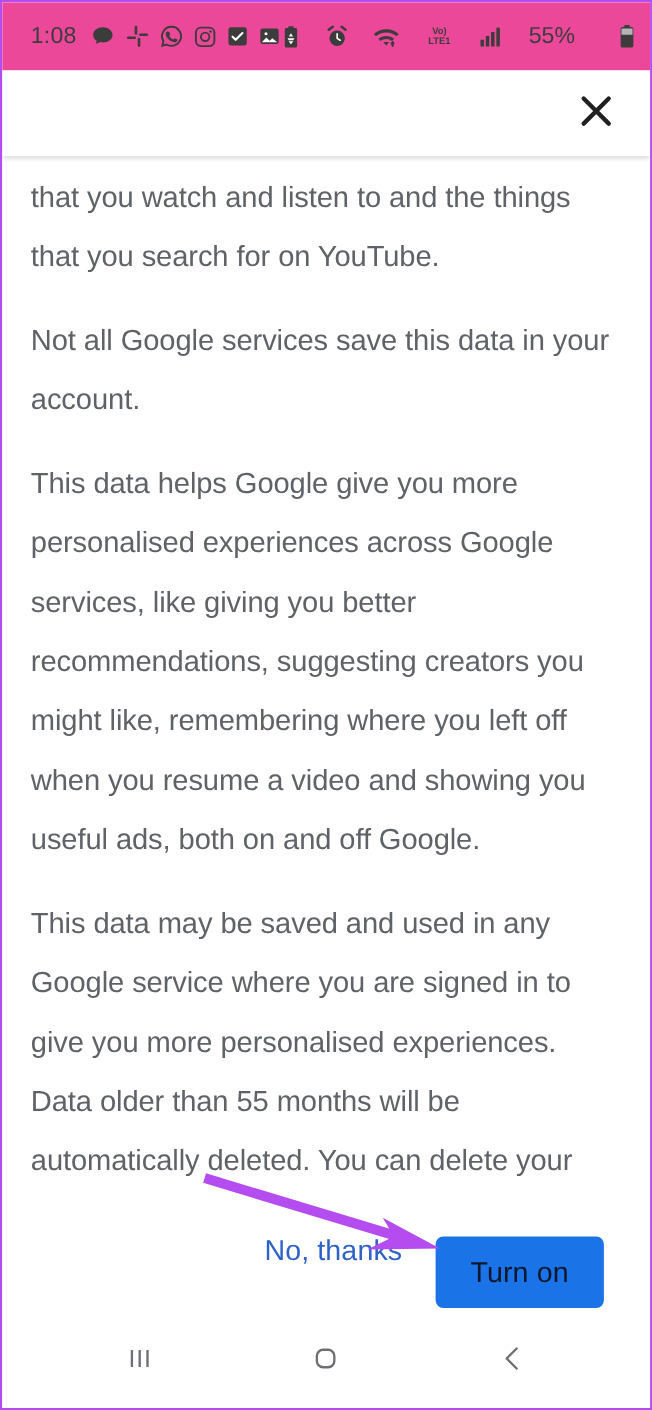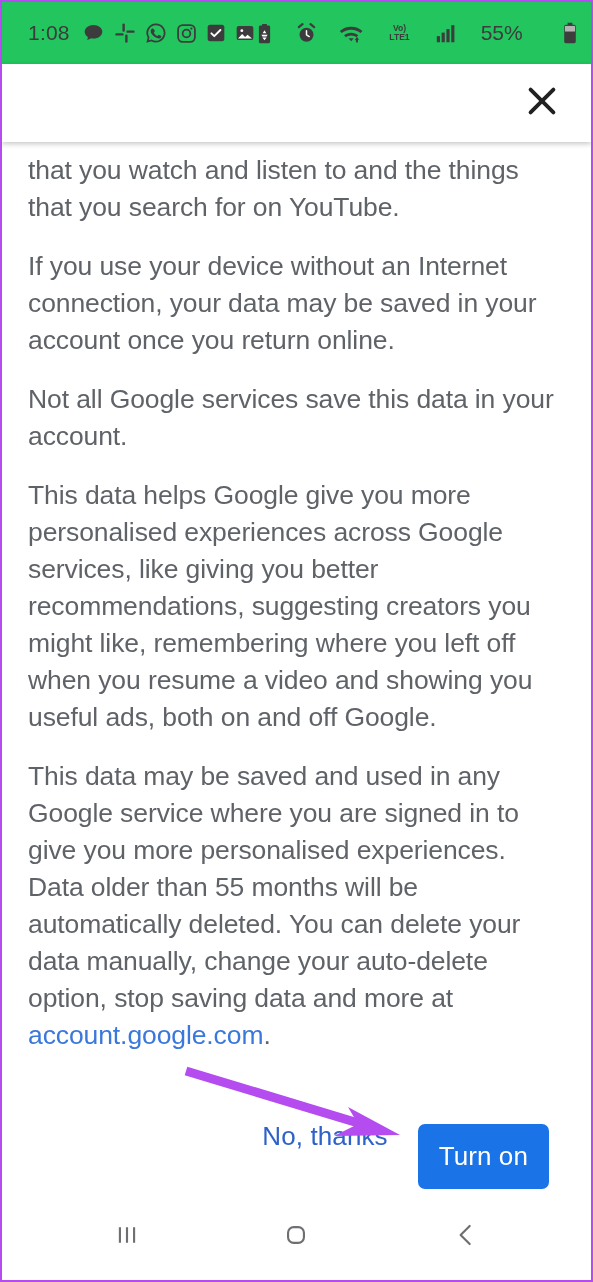--- a/index.html
+++ b/index.html
@@ -23,21 +23,21 @@
 
   
   .status-bar {
     position: absolute;
     top: 0; left: 0; right: 0;
     height: 62px;
     display: flex;
     align-items: center;
     justify-content: space-between;
     padding: 0 22px 0 26px;
-    background: #22c55e;
+    background: #ec4899;
   }
   .status-left, .status-right {
     display: flex;
     align-items: center;
   }
   .status-left { gap: 9px; }
   .status-right { gap: 22px; }
 
   .clock {
     font-size: 21px;
@@ -79,21 +79,21 @@
     position: absolute;
     top: 140px; left: 0; right: 0;
     bottom: 202px;
     background: #ffffff;
     padding: 0 26px;
     overflow: hidden;
   }
   .para {
     color: #5f6368;
     font-size: 26.5px;
-    line-height: 37px;
+    line-height: 54px;
     letter-spacing: -0.1px;
     margin-top: 22px;
   }
   .para:first-child { margin-top: 10px; }
   .link {
     color: #3b78dc;
     text-decoration: none;
     cursor: pointer;
   }
 
@@ -117,26 +117,26 @@
     font-weight: 500;
     padding: 12px 16px;
     background: transparent;
     border: none;
     cursor: pointer;
     font-family: "Liberation Sans", sans-serif;
     letter-spacing: 0.1px;
   }
   .btn-filled {
     background: #1b73e8;
-    color: #ffffff;
+    color: #0f172a;
     font-size: 26px;
     font-weight: 500;
     border: none;
     border-radius: 7px;
-    padding: 17px 21px;
+    padding: 17px 32px;
     cursor: pointer;
     font-family: "Liberation Sans", sans-serif;
     letter-spacing: 0.1px;
     margin-top: 40px;
   }
 
   
   .annotation-arrow {
     position: absolute;
     left: 170px;
@@ -282,21 +282,20 @@
       <span>
         <svg width="36" height="36" viewBox="0 0 24 24">
           <path d="M4.4 4.4L19.6 19.6M19.6 4.4L4.4 19.6" stroke="#212121" stroke-width="2.6" stroke-linecap="round"></path>
         </svg>
       </span>
     </div>
   </div>
 
   <div class="sheet-body">
     <p class="para">that you watch and listen to and the things that you search for on YouTube.</p>
-    <p class="para">If you use your device without an Internet connection, your data may be saved in your account once you return online.</p>
     <p class="para">Not all Google services save this data in your account.</p>
     <p class="para">This data helps Google give you more personalised experiences across Google services, like giving you better recommendations, suggesting creators you might like, remembering where you left off when you resume a video and showing you useful ads, both on and off Google.</p>
     <p class="para"><span>This data may be saved and used in any Google service where you are signed in to give you more personalised experiences. Data older than 55 months will be automatically deleted. You can delete your data manually, change your auto-delete option, stop saving data and more at </span><a class="link">account.google.com</a><span>.</span></p>
   </div>
 
   <div class="action-row">
     <button class="btn-text">No, thanks</button>
     <button class="btn-filled">Turn on</button>
   </div>
 

